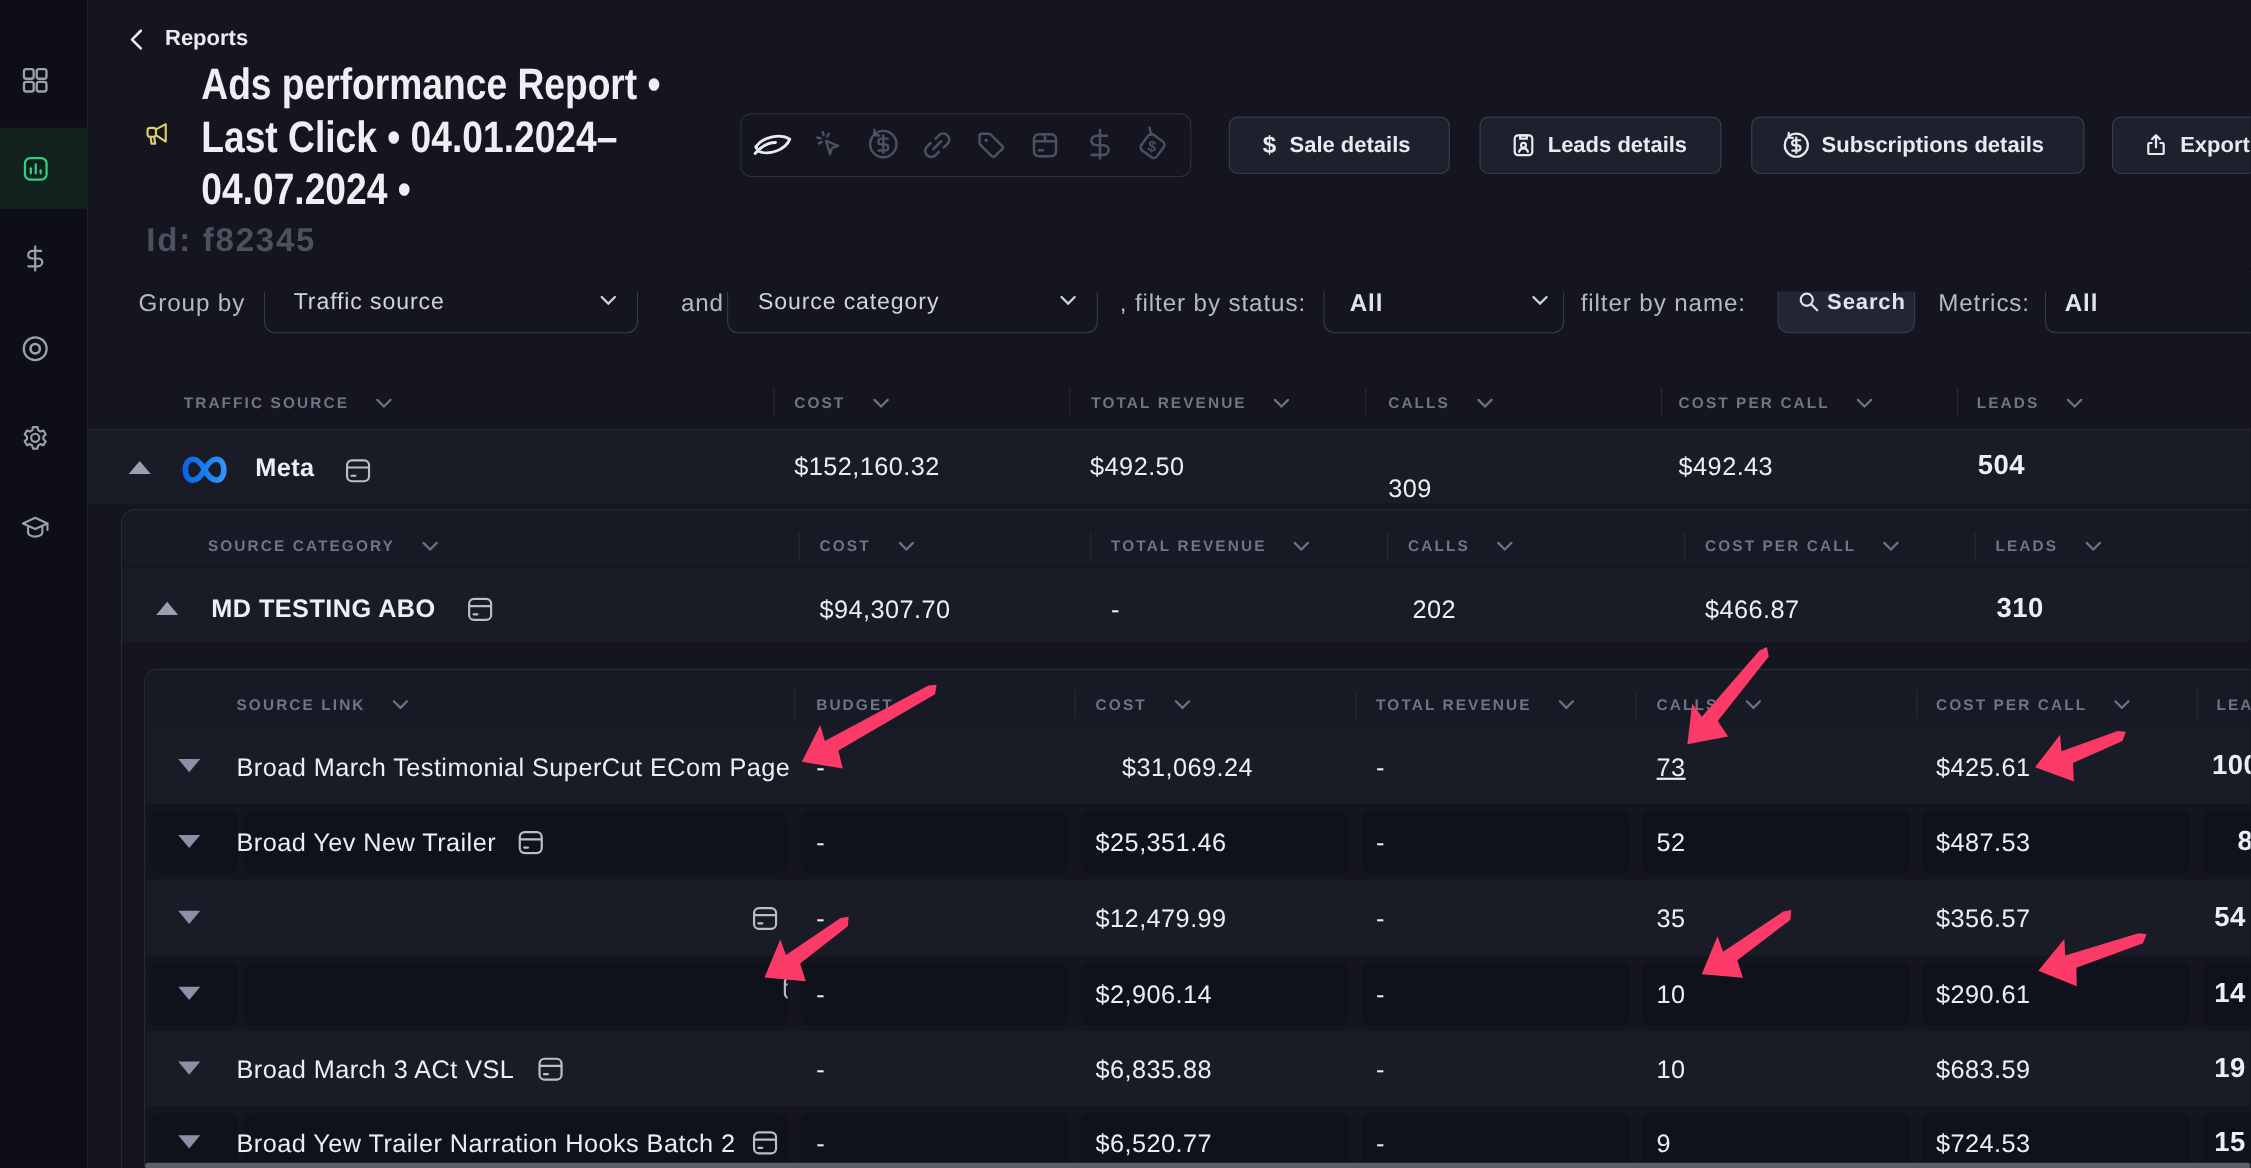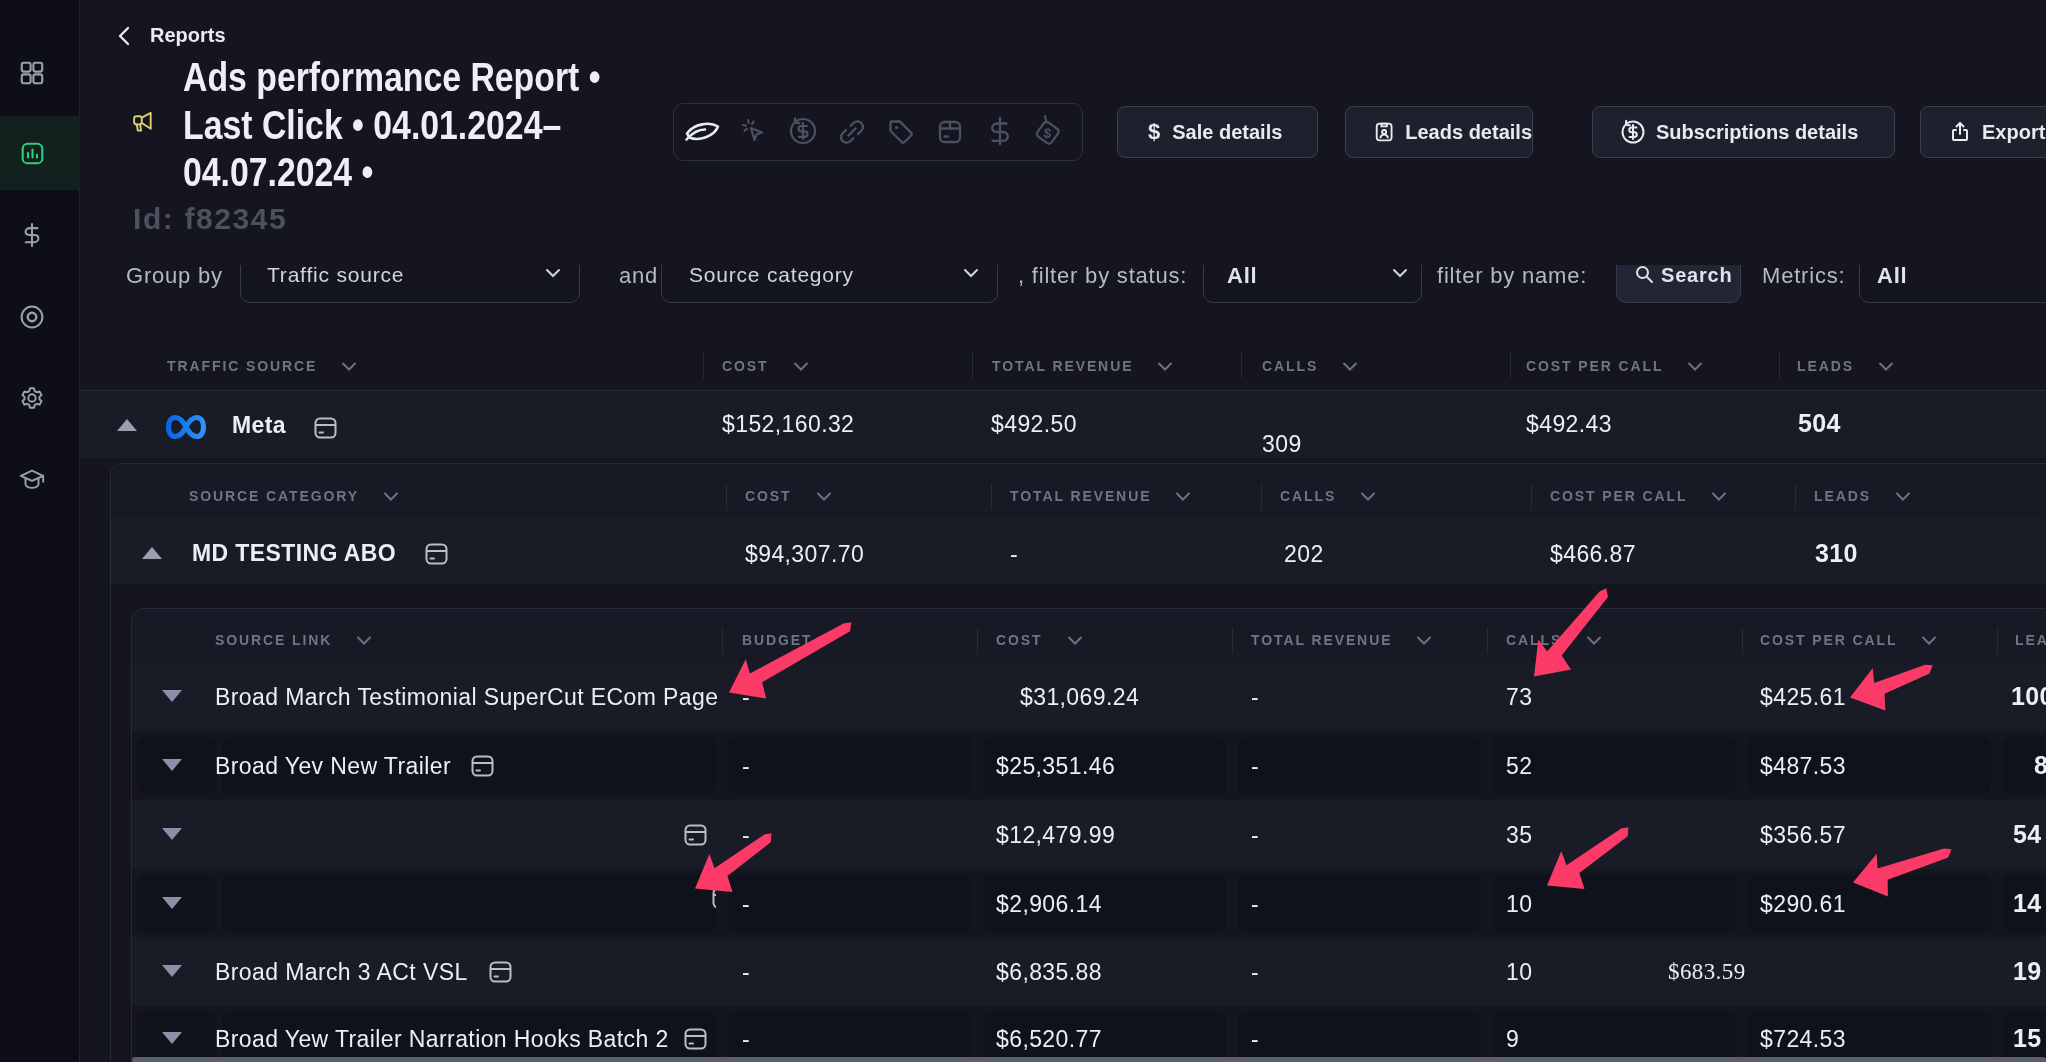--- a/index.html
+++ b/index.html
@@ -164,21 +164,21 @@
   <div class="abs" style="left:1487px;top:628px;width:1px;height:26px;background:#272b39;"></div>
   <div class="abs" style="left:1742px;top:628px;width:1px;height:26px;background:#272b39;"></div>
   <div class="abs" style="left:1997px;top:628px;width:1px;height:26px;background:#272b39;"></div>
 
   <div class="abs row-light" style="left:132px;top:662px;width:1914px;height:69px;"></div>
   <div class="abs tri-dn" style="left:162px;top:690px;"></div>
   <div class="cellval" style="left:215px;top:684px;">Broad March Testimonial SuperCut ECom Page</div>
   <div class="cellval" style="left:742px;top:684px;">-</div>
   <div class="cellval" style="left:1020px;top:684px;">$31,069.24</div>
   <div class="cellval" style="left:1251px;top:684px;">-</div>
-  <div class="cellval" style="left:1506px;top:684px;">73</div>
+  <div class="cellval" style="left:1506px;top:684px;text-decoration:underline;">73</div>
   <div class="cellval" style="left:1760px;top:684px;">$425.61</div>
   <div class="cellval bold" style="left:2011px;top:682px;font-size:25px;">100</div>
 
   <div class="darkcell" style="left:137px;top:737px;width:79px;"></div>
   <div class="darkcell" style="left:222px;top:737px;width:494px;"></div>
   <div class="darkcell" style="left:728px;top:737px;width:243px;"></div>
   <div class="darkcell" style="left:983px;top:737px;width:243px;"></div>
   <div class="darkcell" style="left:1238px;top:737px;width:243px;"></div>
   <div class="darkcell" style="left:1493px;top:737px;width:243px;"></div>
   <div class="darkcell" style="left:1748px;top:737px;width:243px;"></div>
@@ -238,21 +238,21 @@
   <div class="cellval" style="left:215px;top:959px;">Broad March 3 ACt VSL</div>
   <svg class="abs" style="left:489px;top:961px;" width="23" height="22" viewBox="0 0 23 22">
       <rect x="1.5" y="1.5" width="20" height="19" rx="4.5" stroke="#b9bec9" stroke-width="2" fill="none"></rect>
       <path d="M1.5 8 H21.5" stroke="#b9bec9" stroke-width="2"></path>
       <path d="M5.5 15.5 H9" stroke="#b9bec9" stroke-width="2" stroke-linecap="round"></path>
     </svg>
   <div class="cellval" style="left:742px;top:959px;">-</div>
   <div class="cellval" style="left:996px;top:959px;">$6,835.88</div>
   <div class="cellval" style="left:1251px;top:959px;">-</div>
   <div class="cellval" style="left:1506px;top:959px;">10</div>
-  <div class="cellval" style="left:1668px;top:959px;font-family:Liberation Serif, serif;">$683.59</div>
+  <div class="cellval" style="left:1760px;top:959px;">$683.59</div>
   <div class="cellval bold" style="left:2013px;top:957px;font-size:25px;">19</div>
 
   <div class="darkcell" style="left:137px;top:1012px;width:79px;"></div>
   <div class="darkcell" style="left:222px;top:1012px;width:494px;"></div>
   <div class="darkcell" style="left:728px;top:1012px;width:243px;"></div>
   <div class="darkcell" style="left:983px;top:1012px;width:243px;"></div>
   <div class="darkcell" style="left:1238px;top:1012px;width:243px;"></div>
   <div class="darkcell" style="left:1493px;top:1012px;width:243px;"></div>
   <div class="darkcell" style="left:1748px;top:1012px;width:243px;"></div>
   <div class="darkcell" style="left:2003px;top:1012px;width:56px;"></div>
@@ -349,21 +349,21 @@
 
   <svg class="abs" style="left:951px;top:113px;" width="34" height="36" viewBox="0 0 34 36">
     <g stroke="#4b5064" stroke-width="2.2" fill="none" stroke-linecap="round" stroke-linejoin="round">
       <rect x="8" y="11" width="17.5" height="17.5" rx="3.5" transform="rotate(36 16.75 19.75)"></rect>
       <path d="M15.5 9.5 L14 3"></path>
     </g>
     <text x="12.5" y="25" font-size="14" fill="#4b5064" font-family="Liberation Sans, sans-serif" font-weight="700" transform="rotate(10 17 20)">$</text>
   </svg>
 
   <div class="btn" style="left:1037px;width:201px;"><span style="margin-left:30px;margin-right:12px;font-size:22px;">$</span>Sale details</div>
-  <div class="btn" style="left:1265px;width:188px;">
+  <div class="btn" style="left:1265px;width:220px;">
     <svg style="margin-left:27px;margin-right:10px;" width="24" height="24" viewBox="0 0 24 24">
         <g stroke="#e8eaf0" stroke-width="2" fill="none" stroke-linecap="round">
           <rect x="4" y="3" width="16" height="18" rx="3"></rect>
           <path d="M9 3 H15 V6 H9 Z"></path>
           <circle cx="12" cy="12" r="2.2"></circle>
           <path d="M8 18 C8.5 15.8 10 14.8 12 14.8 C14 14.8 15.5 15.8 16 18"></path>
         </g>
       </svg>
     Leads details</div>
   <div class="btn" style="left:1512px;width:303px;">

